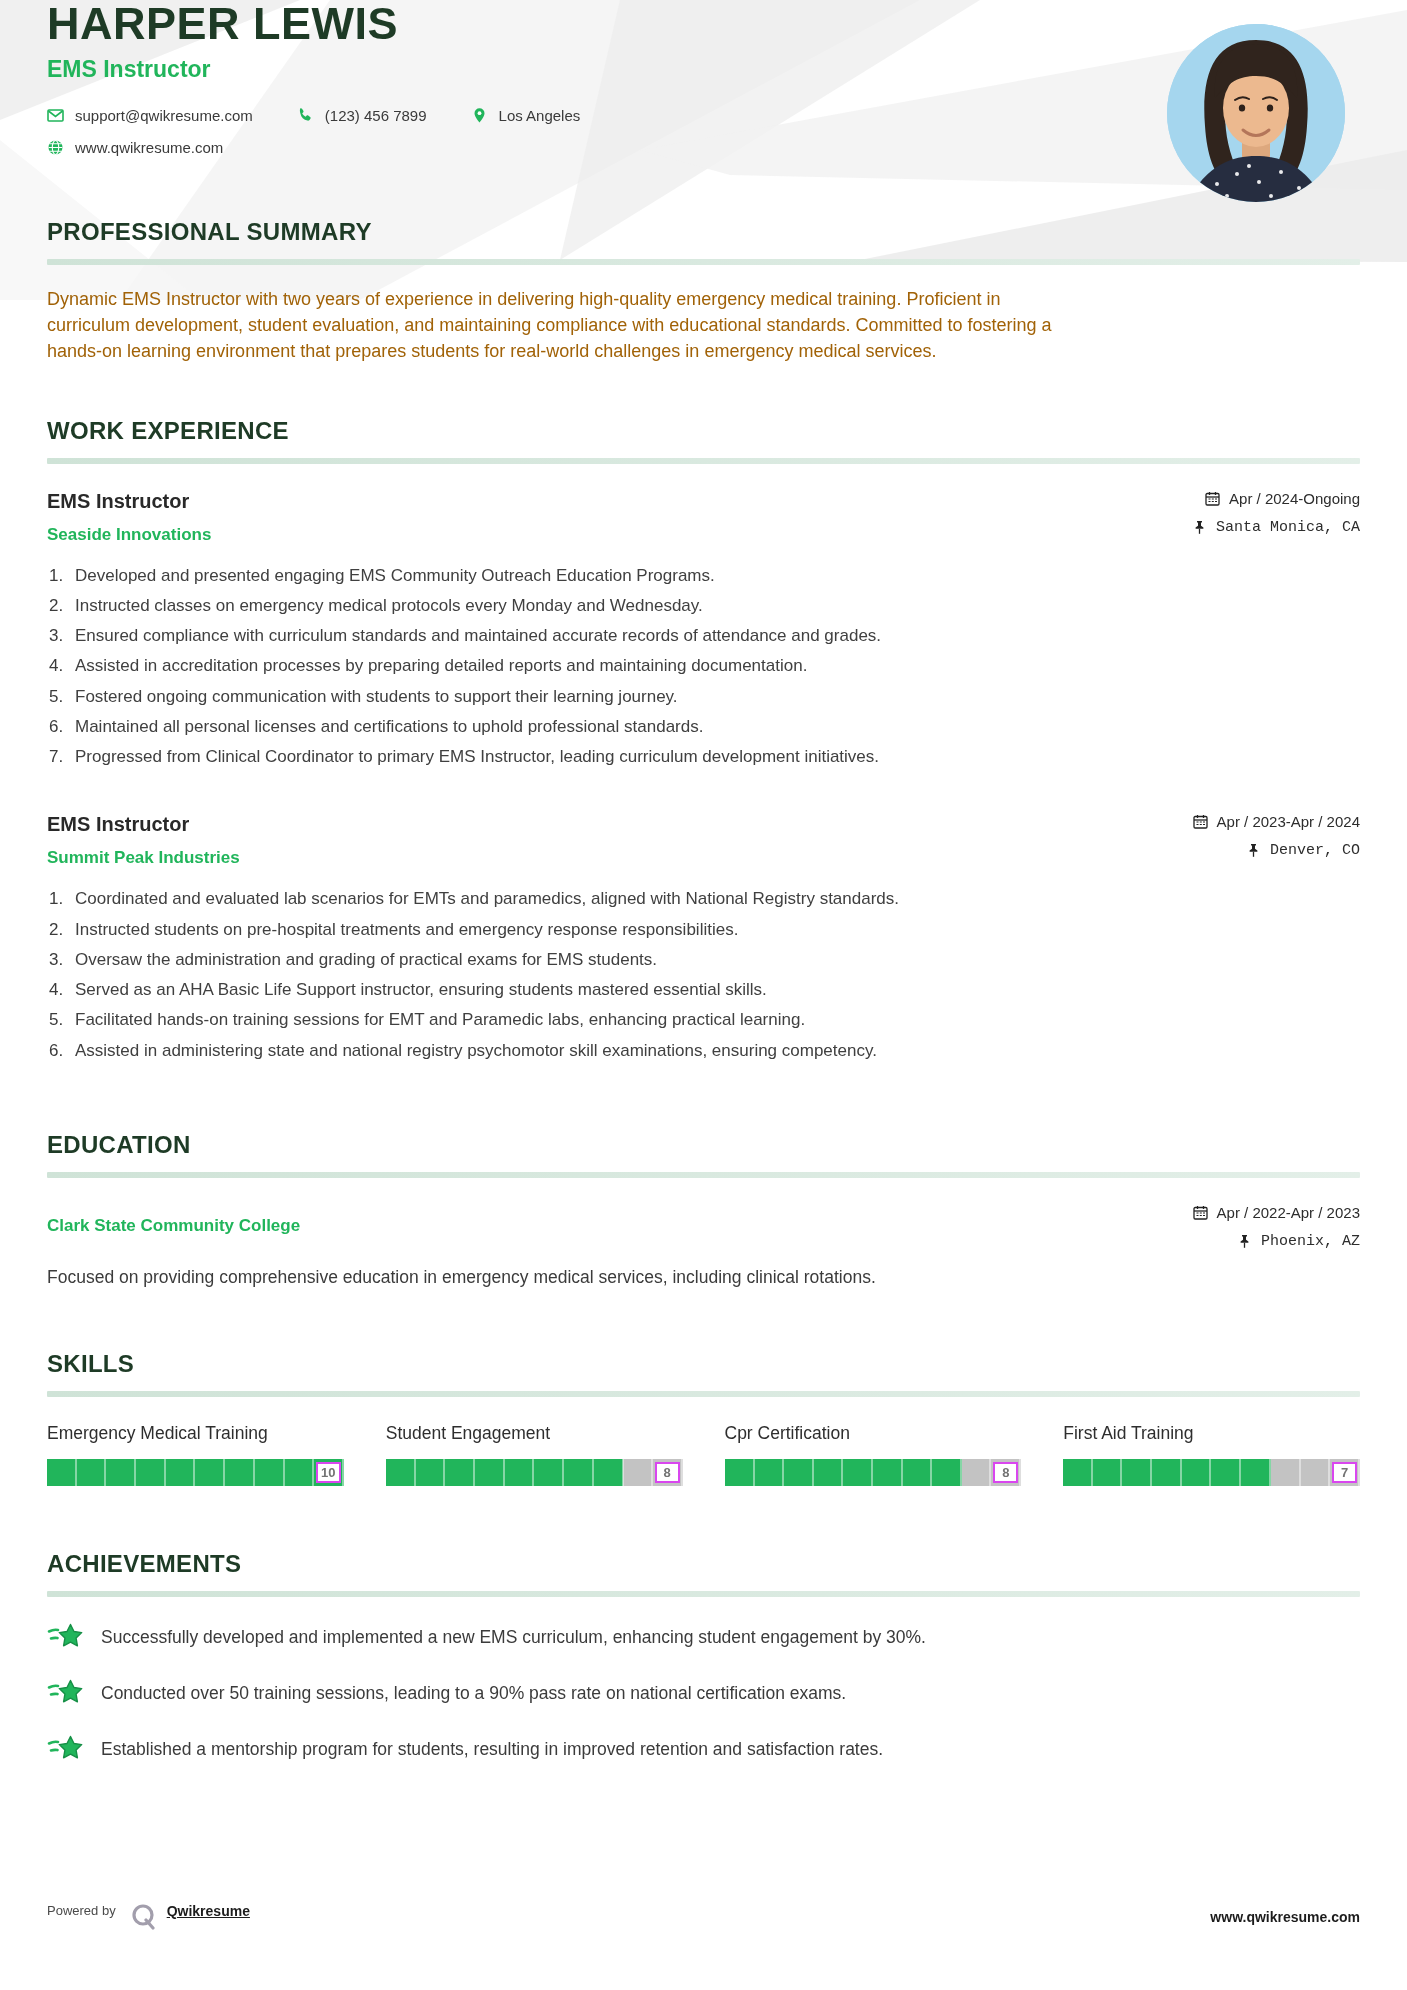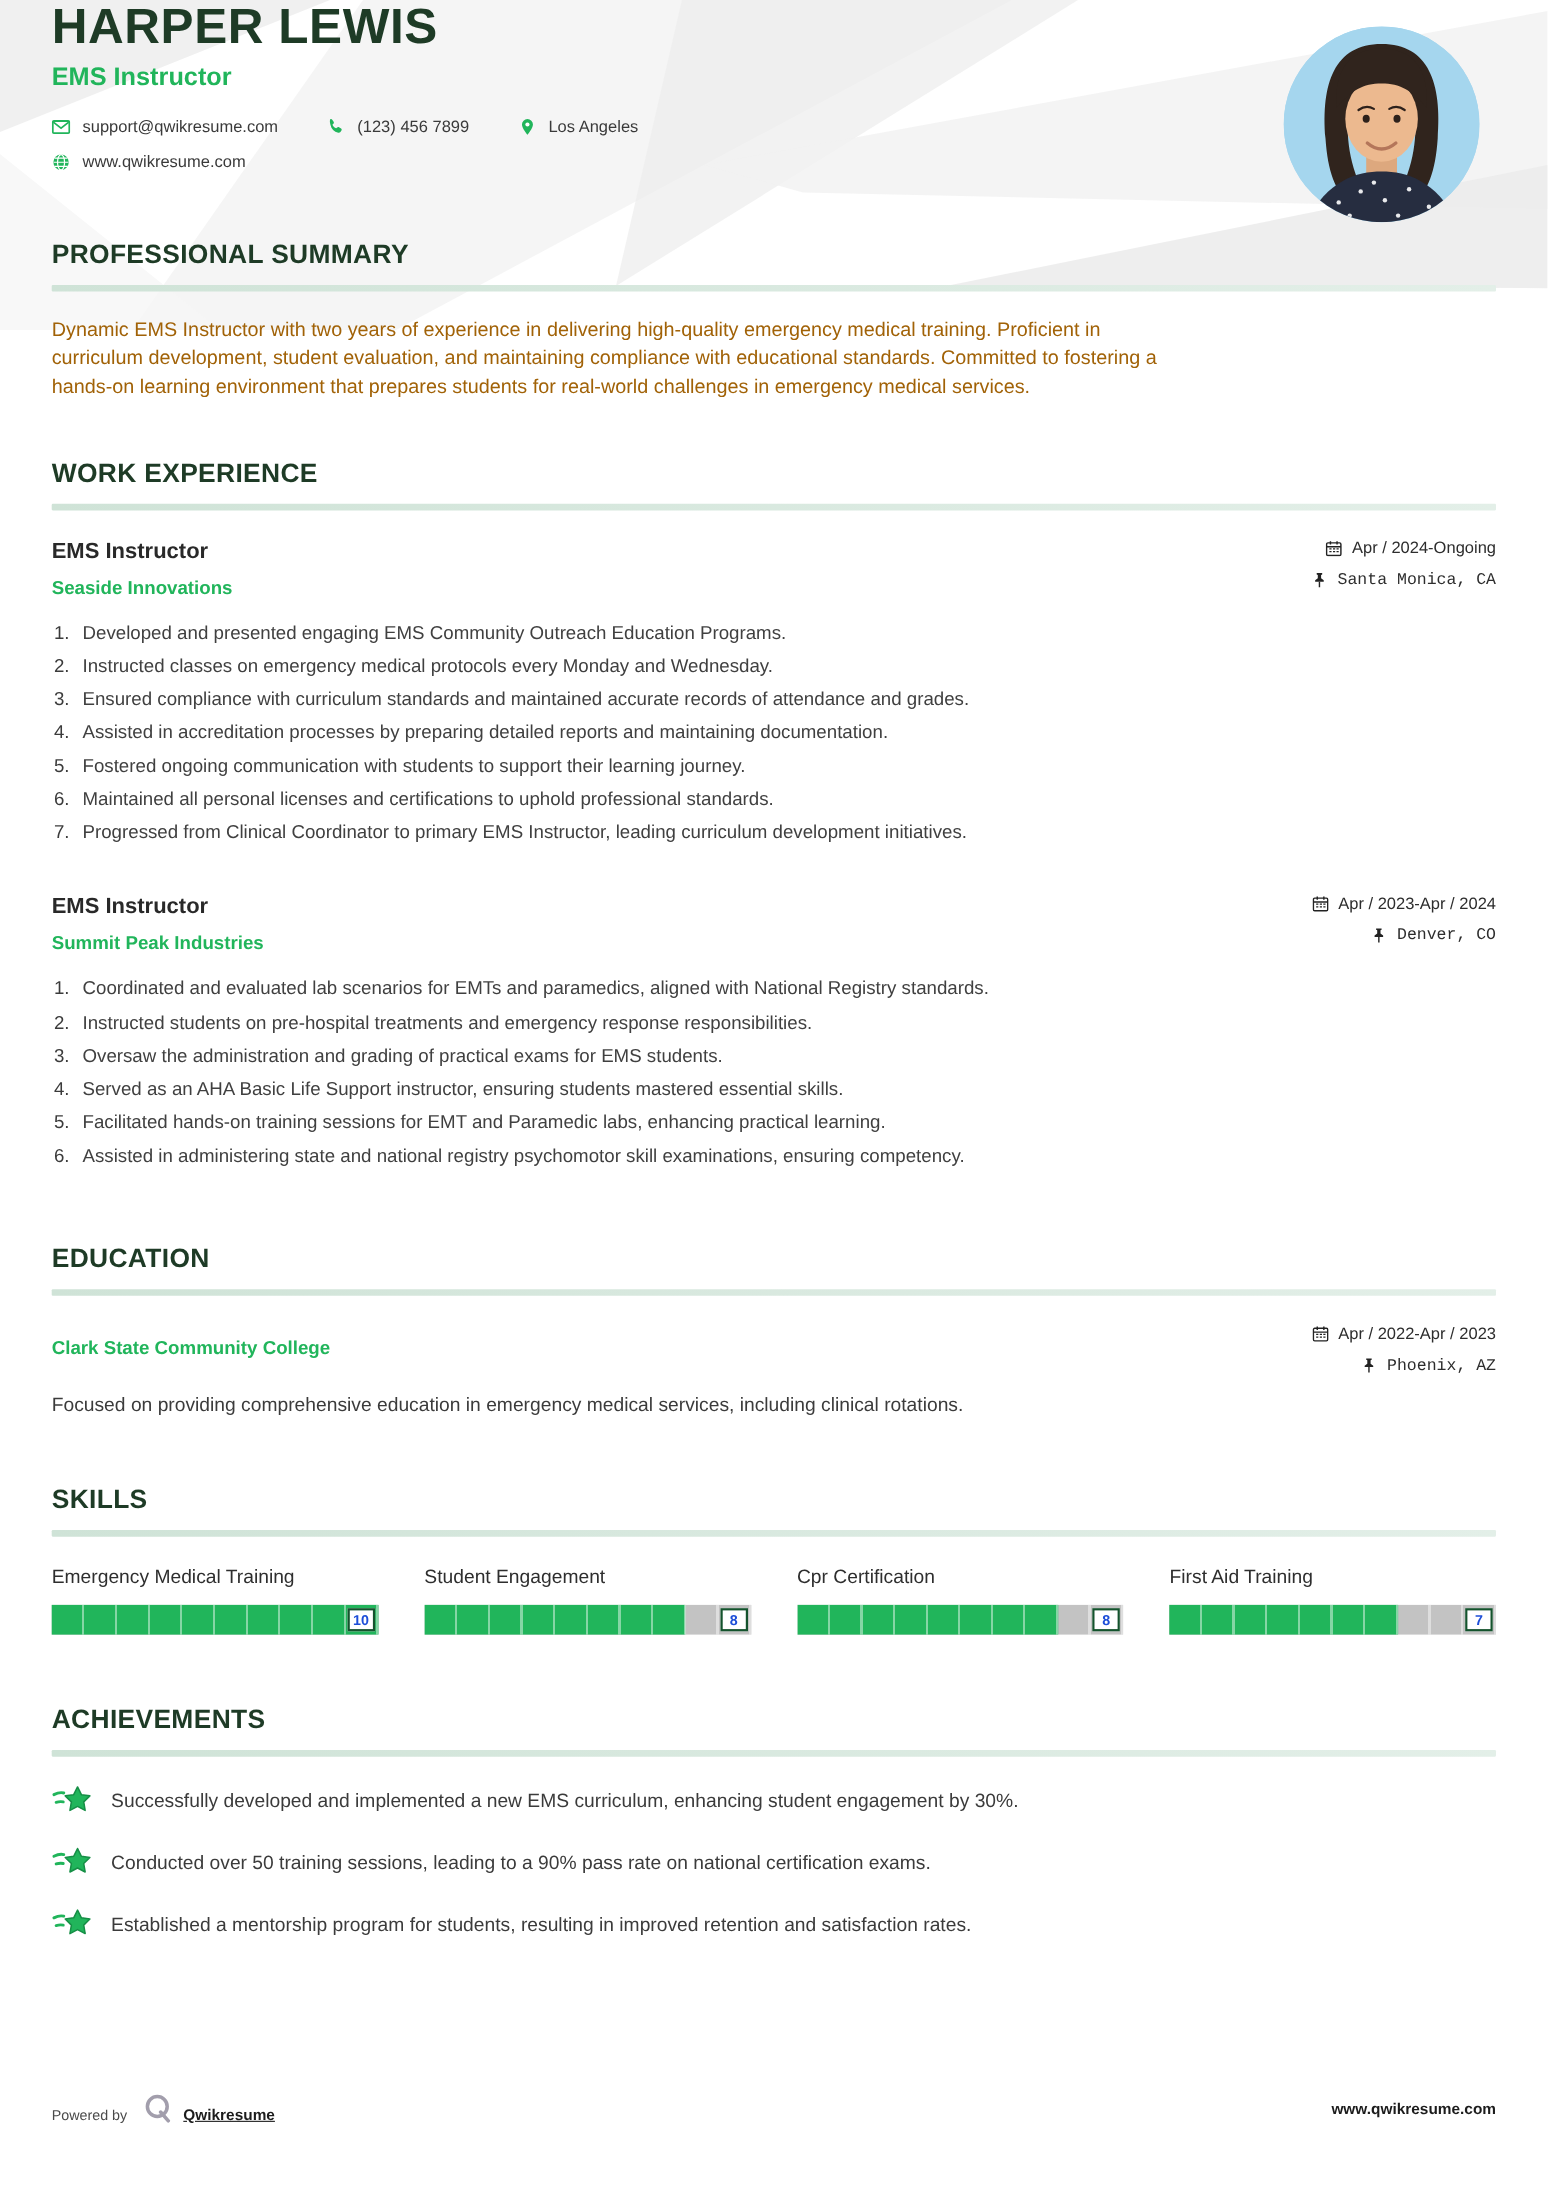--- a/index.html
+++ b/index.html
@@ -57,36 +57,36 @@
   .skill-name { font-size:17.5px; color:#2e2e2e; }
   .skill-bar { position:relative; margin-top:15px; height:27px; background:#c3c3c3; }
   .skill-fill { position:absolute; left:0; top:0; bottom:0; background:#21b55b; }
   .skill-segments {
     position:absolute; inset:0; pointer-events:none;
     background:repeating-linear-gradient(to right, transparent 0, transparent calc(10% - 2px),
       rgba(255,255,255,.45) calc(10% - 2px), rgba(255,255,255,.45) 10%);
   }
   .skill-badge {
     position:absolute; right:3px; top:3px; bottom:3px; width:25px;
-    background:#fff; border:2px solid #14532d; color:#1d4ed8;
+    background:#fff; border:2px solid #d946ef; color:#737373;
     font-size:13px; font-weight:700; display:flex; align-items:center; justify-content:center;
   }
 
   
   .ach-list { margin-top:24px; }
   .ach-item { display:flex; align-items:center; margin-top:25px; }
   .ach-icon { width:37px; height:31px; margin-right:17px; flex:0 0 auto; }
   .ach-text { font-size:17.5px; color:#3b3b3b; }
 
   
   .footer {
     position:absolute; left:47px; right:47px; bottom:60px; z-index:1;
     display:flex; justify-content:space-between; align-items:center;
   }
-  .footer-left { display:flex; align-items:flex-end; }
+  .footer-left { display:flex; align-items:flex-start; }
   .powered { font-size:13px; color:#4a4a4a; }
   .qlogo { width:27px; height:27px; margin:0 10px 0 14px; }
   .brand-link { font-size:14px; color:#1c1c1c; text-decoration:underline; font-weight:600; }
   .footer-site { font-size:14px; color:#1c1c1c; font-weight:600; }
 </style>
 </head>
 <body>
 
 <div class="page">
 

